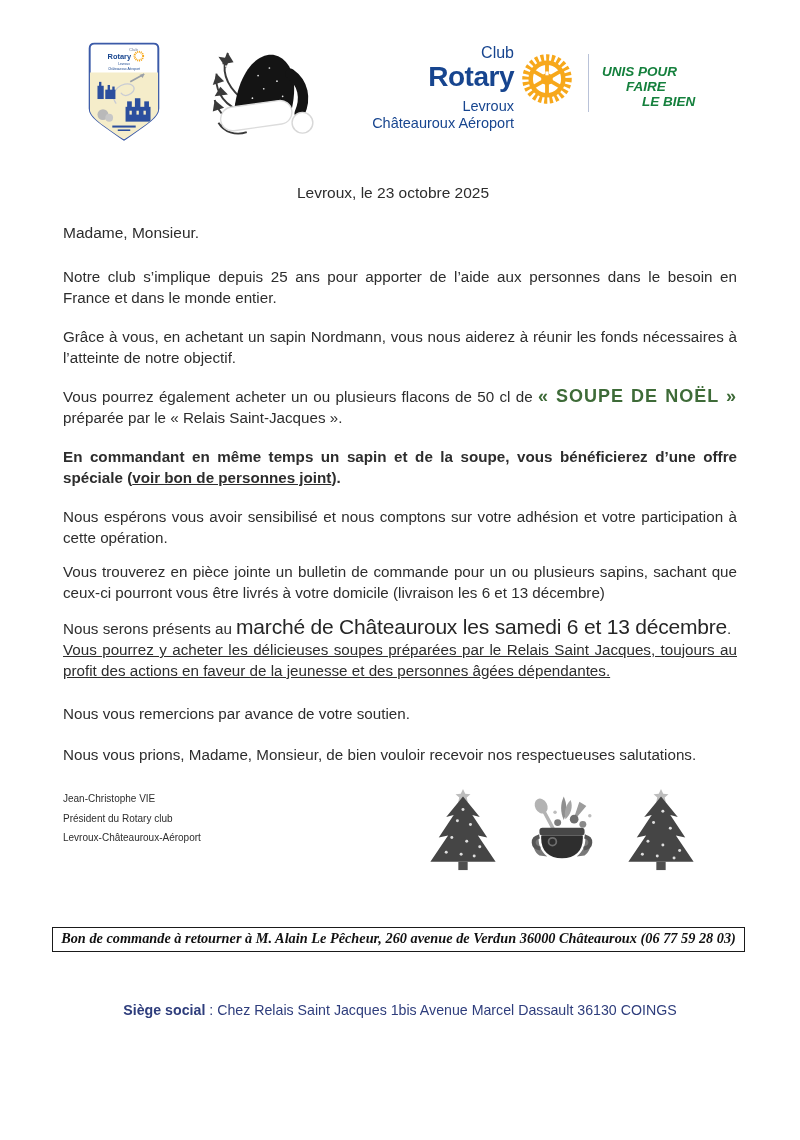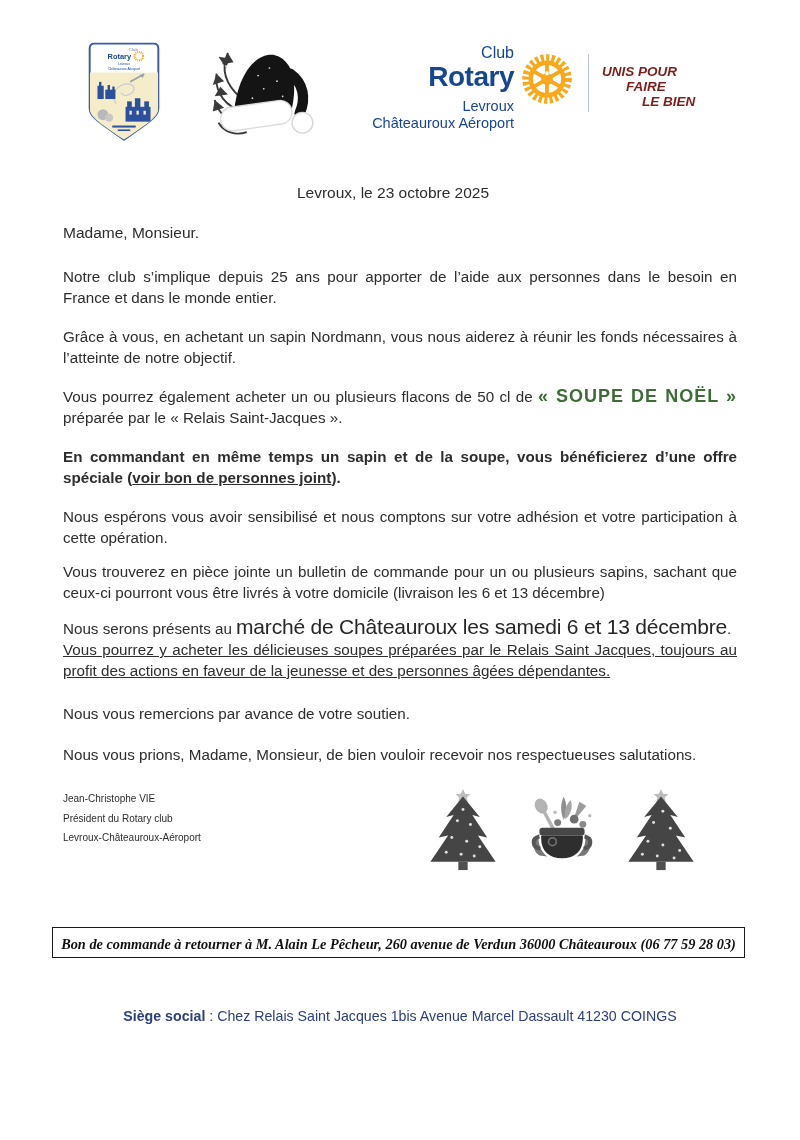--- a/index.html
+++ b/index.html
@@ -21,21 +21,21 @@
   }
   .badge-wrap{width:78px;height:104px;flex:0 0 auto;}
   .hat-wrap{width:118px;height:102px;margin-left:46px;margin-top:2px;flex:0 0 auto;}
   .lockup{position:relative;width:332px;height:100px;margin-left:auto;margin-right:106px;flex:0 0 auto;}
   .lk-club{position:absolute;left:0;top:4px;width:152px;text-align:right;font-size:16px;color:#17458f;}
   .lk-rotary{position:absolute;left:0;top:21px;width:152px;text-align:right;font-size:28px;font-weight:bold;color:#17458f;letter-spacing:-.5px;}
   .lk-wheel{position:absolute;left:158px;top:12px;width:54px;height:54px;}
   .lk-levroux{position:absolute;left:0;top:58px;width:152px;text-align:right;font-size:14.5px;color:#17458f;}
   .lk-chato{position:absolute;left:-12px;top:75px;width:164px;text-align:right;font-size:14.5px;color:#17458f;}
   .lk-divider{position:absolute;left:226px;top:14px;width:1px;height:58px;background:#b9c2d8;}
-  .tagline{position:absolute;left:240px;top:24px;color:#7f1d1d;font-style:italic;font-weight:bold;font-size:13.5px;line-height:15px;white-space:nowrap;}
+  .tagline{position:absolute;left:240px;top:24px;color:#15803d;font-style:italic;font-weight:bold;font-size:13.5px;line-height:15px;white-space:nowrap;}
   .tg2{margin-left:24px;}
   .tg3{margin-left:40px;}
   
   .body{padding:0 63px;}
   .date{ text-align:center;padding-right:14px;margin:34px 0 22px;font-size:15.5px;}
   .salutation{margin:0 0 24px;font-size:15.5px;}
   .para{
     margin:0 0 18px;
     font-size:15.2px;
     line-height:21px;
@@ -57,21 +57,21 @@
   
   .sign-row{display:flex;align-items:flex-start;margin-top:24px;}
   .sign-block{font-size:10px;line-height:19.5px;}
   .festive{display:flex;align-items:flex-end;margin-left:auto;margin-right:36px;gap:24px;}
   .tree-wrap{width:80px;height:82px;}
   .pot-wrap{width:66px;height:78px;margin:0 2px 2px;}
   
   .order-box{
     margin:56px 55px 0 52px;
     border:1.5px solid #1a1a1a;
-    padding:8px 6px 4px;
+    padding:2px 6px 4px;
     text-align:center;
     font-family:"Liberation Serif","DejaVu Serif",serif;
     font-style:italic;font-weight:bold;
     font-size:14.3px;color:#111;
     white-space:nowrap;
   }
   
   .footer{
     margin-top:50px;
     text-align:center;
@@ -307,15 +307,15 @@
               <circle cx="54" cy="74" r="1.6"></circle>
             </g>
           </svg>
         </div>
       </div>
     </div>
   </div>
 
   <div class="order-box">Bon de commande à retourner à M. Alain Le Pêcheur, 260 avenue de Verdun 36000 Châteauroux (06 77 59 28 03)</div>
 
-  <div class="footer"><b>Siège social</b><span> : Chez Relais Saint Jacques 1bis Avenue Marcel Dassault 41230 COINGS</span></div>
+  <div class="footer"><b>Siège social</b><span> : Chez Relais Saint Jacques 1bis Avenue Marcel Dassault 36130 COINGS</span></div>
 
 </div>
 
 </body></html>

